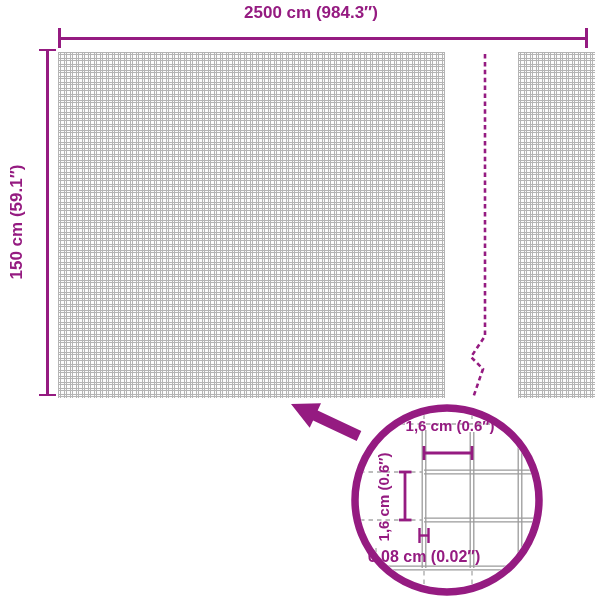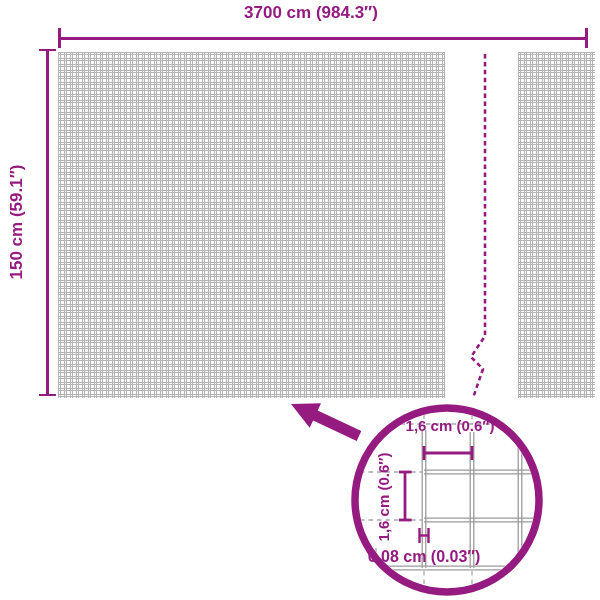--- a/index.html
+++ b/index.html
@@ -30,21 +30,21 @@
   }
   .mesh-main{left:58px;width:387px;}
   .mesh-right{left:518px;width:77px;}
   svg.overlay{position:absolute;left:0;top:0;z-index:3;}
 </style>
 </head>
 <body>
 
 <div class="stage">
 
-  <div class="lbl lbl-width">3700 cm (984.3″)</div>
+  <div class="lbl lbl-width">2500 cm (984.3″)</div>
   <div class="dim dim-h-line"></div>
   <div class="dim dim-h-capL"></div>
   <div class="dim dim-h-capR"></div>
 
   <div class="lbl lbl-height">150 cm (59.1″)</div>
   <div class="dim dim-v-line"></div>
   <div class="dim dim-v-capT"></div>
   <div class="dim dim-v-capB"></div>
 
   <div class="mesh mesh-main"></div>
@@ -97,15 +97,15 @@
     </g>
     <g fill="none" stroke="#951b81" stroke-width="2.4">
       <path d="M419.5 528 V543"></path>
       <path d="M428.5 528 V543"></path>
       <path d="M419.5 535.5 H428.5"></path>
     </g>
   </svg>
 
   <div class="lbl lbl-detail-top">1,6 cm (0.6″)</div>
   <div class="lbl lbl-detail-left">1,6 cm (0.6″)</div>
-  <div class="lbl lbl-detail-bottom">0,08 cm (0.03″)</div>
+  <div class="lbl lbl-detail-bottom">0,08 cm (0.02″)</div>
 
 </div>
 
 </body></html>

